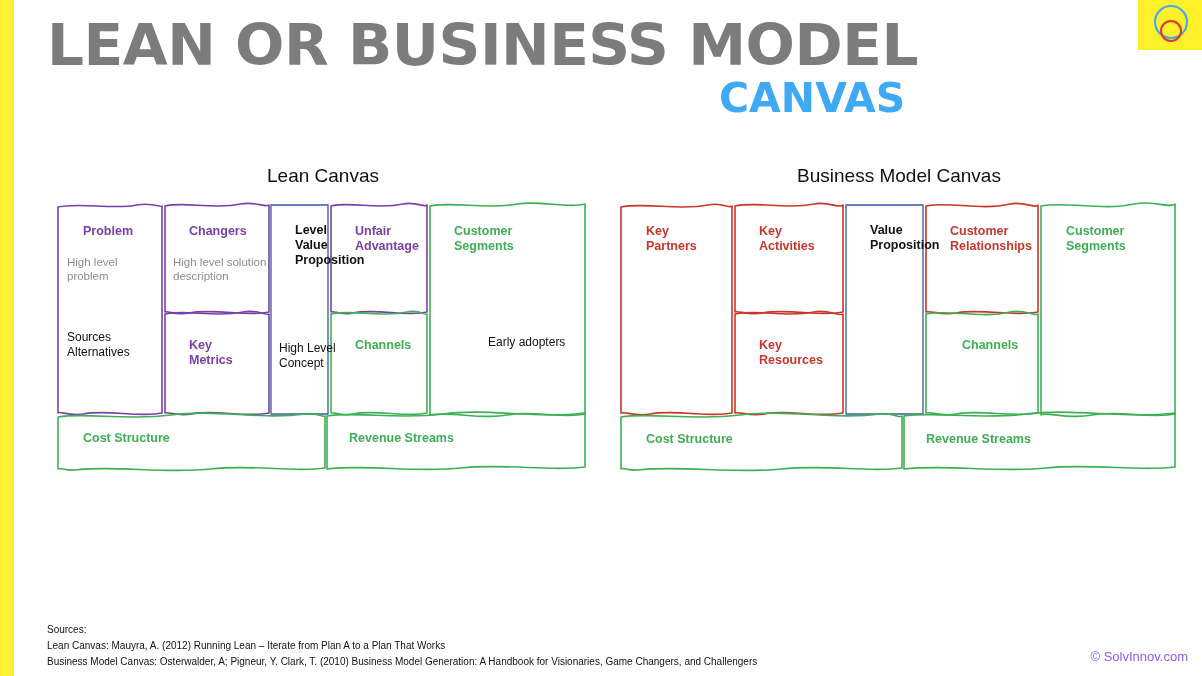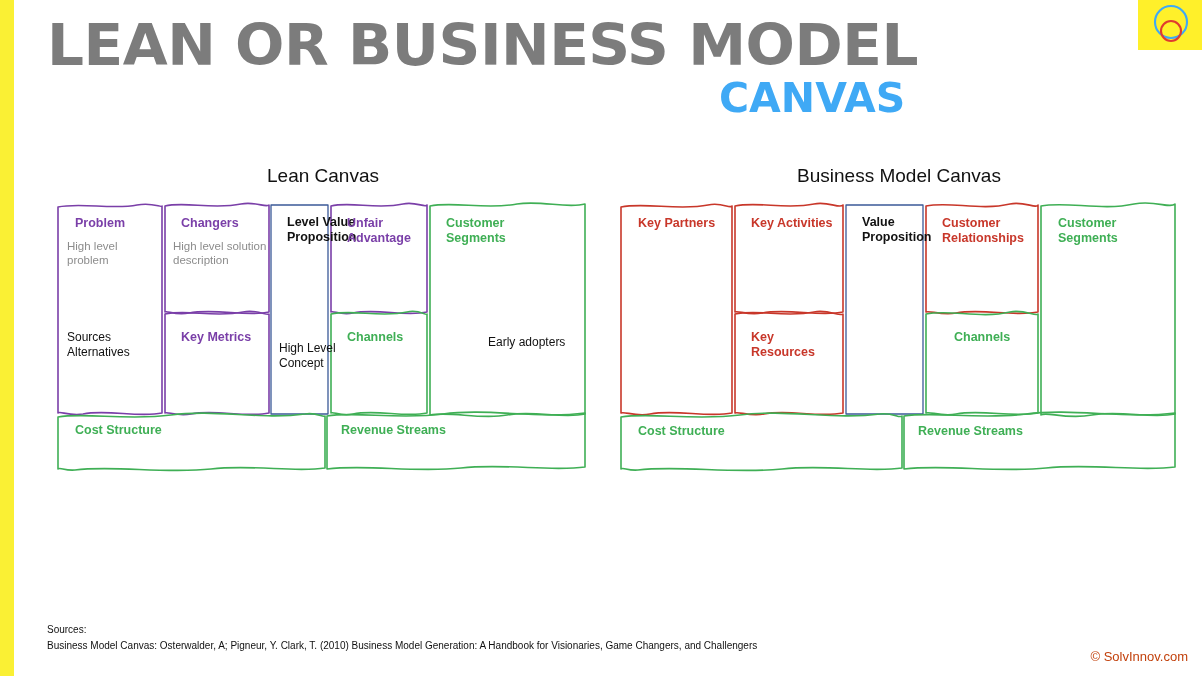--- a/index.html
+++ b/index.html
@@ -77,21 +77,21 @@
   .cell{
     position:absolute;
     box-sizing:border-box;
     padding:0;
   }
   .cell .lbl{
     font-family:"Liberation Sans", sans-serif;
     font-weight:bold;
     font-size:12.5px;
     line-height:15px;
-    margin:8px;
+    margin:16px;
     white-space:pre-line;
   }
   .cell .note{
     font-family:"Liberation Sans", sans-serif;
     font-weight:normal;
     font-size:11.5px;
     line-height:14px;
     margin:2px 0 0 0;
     white-space:pre-line;
   }
@@ -115,21 +115,21 @@
     font-family:"Liberation Sans", sans-serif;
     font-size:10px;
     line-height:16px;
     color:#111;
   }
   .sources div{white-space:pre;}
   .copyright{
     position:absolute;right:14px;top:649px;
     font-family:"Liberation Sans", sans-serif;
     font-size:13px;
-    color:#c2410c;
+    color:#8b5cf6;
     white-space:nowrap;
   }
 </style>
 </head>
 <body>
 
 <div class="slide">
 
   <div class="stripe-left"></div>
 
@@ -283,18 +283,19 @@
       <div class="lbl c-green">Cost Structure</div>
     </div>
 
     <div class="cell" style="left:292px;top:216px;width:220px;">
       <div class="lbl c-green">Revenue Streams</div>
     </div>
   </div>
 
   <div class="sources">
     <div>Sources:</div>
+    <div>Lean Canvas: Mauyra, A. (2012) Running Lean – Iterate from Plan A to a Plan That Works</div>
     <div>Business Model Canvas: Osterwalder, A; Pigneur, Y. Clark, T. (2010) Business Model Generation: A Handbook for Visionaries, Game Changers, and Challengers</div>
   </div>
 
   <div class="copyright">© SolvInnov.com</div>
 
 </div>
 
 </body></html>

